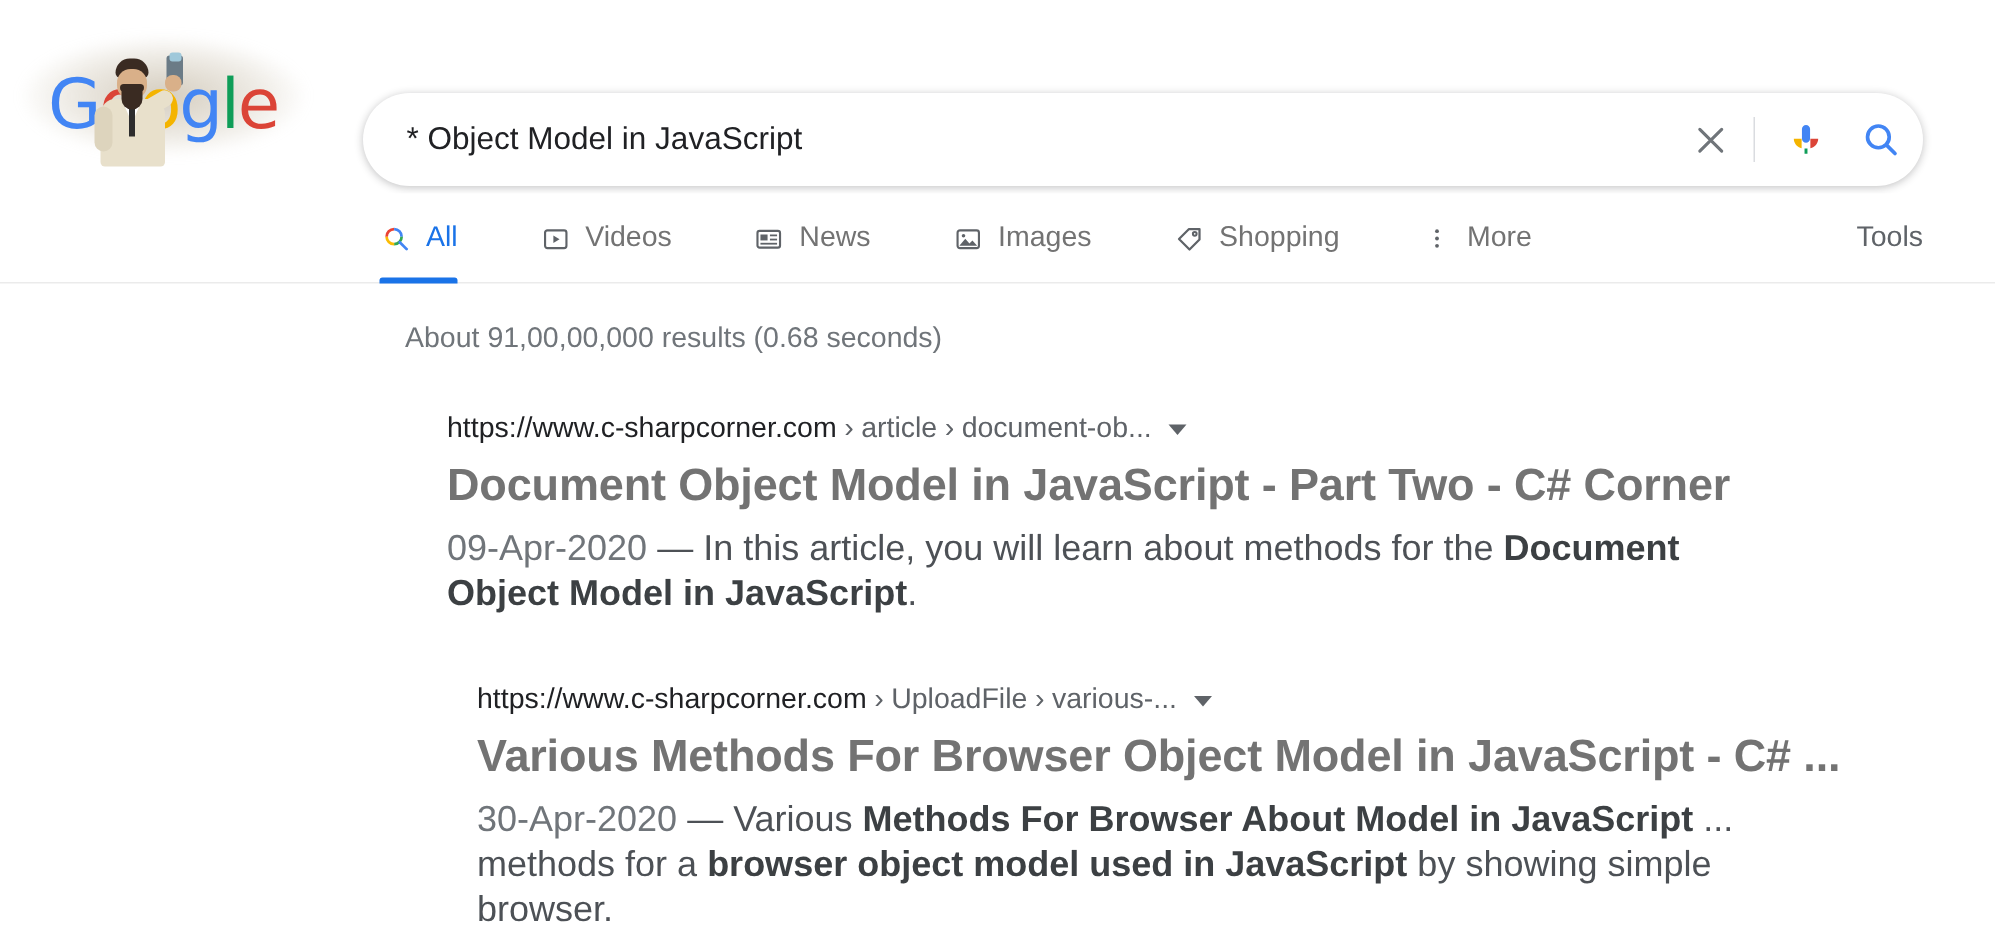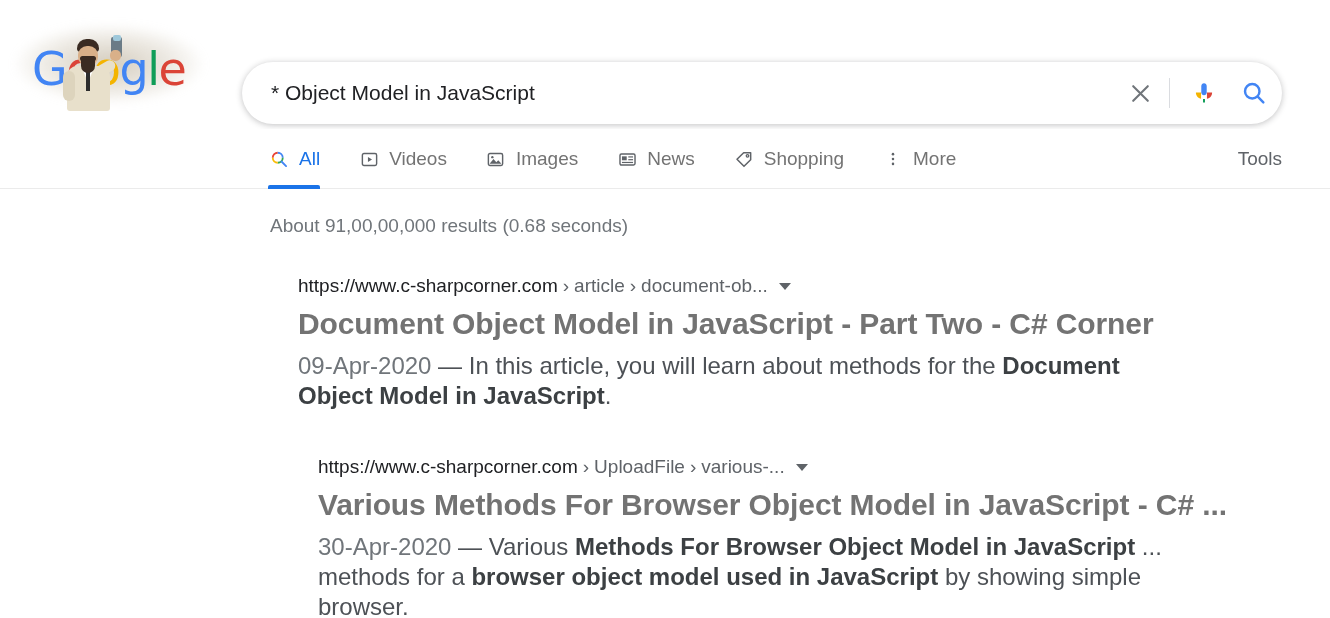--- a/index.html
+++ b/index.html
@@ -161,26 +161,27 @@
   
   .navbar {
     position: relative;
     width: 1330px;
     height: 60px;
     border-bottom: 1px solid #ebebeb;
     background: #fff;
   }
   .nav-inner {
     position: absolute;
-    left: 268px;
+    left: 253px;
     top: 0;
     right: 0;
     height: 60px;
     display: flex;
     align-items: flex-start;
+    gap: 16px;
   }
   .tab {
     display: flex;
     align-items: center;
     height: 60px;
     margin-right: 38px;
     cursor: pointer;
     position: relative;
     color: #737373;
     font-size: 19px;
@@ -349,39 +350,39 @@
           <rect x="3" y="4.5" width="18" height="15" rx="2" fill="none" stroke="#5f6368" stroke-width="1.8"></rect>
           <path d="M10 8.8 L15.2 12 L10 15.2 Z" fill="#5f6368"></path>
         </svg>
       </span>
       <span>Videos</span>
     </div>
 
     <div class="tab">
       <span class="tab-ico">
         <svg width="19" height="19" viewBox="0 0 24 24">
-          <rect x="3" y="4.5" width="18" height="15" rx="2" fill="none" stroke="#5f6368" stroke-width="1.8"></rect>
-          <circle cx="8" cy="9" r="1.5" fill="#5f6368"></circle>
-          <path d="M4.5 17.5 L9.5 11.5 L13 15.5 L15.5 13 L19.5 17.5 Z" fill="#5f6368"></path>
-        </svg>
-      </span>
-      <span>Images</span>
-    </div>
-
-    <div class="tab">
-      <span class="tab-ico">
-        <svg width="19" height="19" viewBox="0 0 24 24">
           <rect x="2.5" y="5" width="19" height="14" rx="1.8" fill="none" stroke="#5f6368" stroke-width="1.8"></rect>
           <rect x="5" y="8" width="6" height="5" fill="#5f6368"></rect>
           <rect x="13" y="8" width="6" height="1.5" fill="#5f6368"></rect>
           <rect x="13" y="11.5" width="6" height="1.5" fill="#5f6368"></rect>
           <rect x="5" y="15" width="14" height="1.5" fill="#5f6368"></rect>
         </svg>
       </span>
       <span>News</span>
+    </div>
+
+    <div class="tab">
+      <span class="tab-ico">
+        <svg width="19" height="19" viewBox="0 0 24 24">
+          <rect x="3" y="4.5" width="18" height="15" rx="2" fill="none" stroke="#5f6368" stroke-width="1.8"></rect>
+          <circle cx="8" cy="9" r="1.5" fill="#5f6368"></circle>
+          <path d="M4.5 17.5 L9.5 11.5 L13 15.5 L15.5 13 L19.5 17.5 Z" fill="#5f6368"></path>
+        </svg>
+      </span>
+      <span>Images</span>
     </div>
 
     <div class="tab">
       <span class="tab-ico">
         <svg width="20" height="20" viewBox="0 0 24 24">
           <path d="M3.6 12.4 L11.6 4.4 H20 V12.8 L12 20.8 Z" fill="none" stroke="#5f6368" stroke-width="1.8" stroke-linejoin="round"></path>
           <circle cx="16.2" cy="8.2" r="1.5" fill="none" stroke="#5f6368" stroke-width="1.6"></circle>
         </svg>
       </span>
       <span>Shopping</span>
@@ -427,17 +428,17 @@
     <div class="url-line">
       <span class="url-domain">https://www.c-sharpcorner.com</span>
       <span class="url-sep">›</span>
       <span class="url-crumb">UploadFile</span>
       <span class="url-sep">›</span>
       <span class="url-crumb">various-...</span>
       <span class="url-caret"></span>
     </div>
     <div class="result-title">Various Methods For Browser Object Model in JavaScript - C# ...</div>
     <div class="snippet">
-      <span class="date">30-Apr-2020</span><span><span> — Various </span><b>Methods For Browser Object Model in JavaScript</b><span> ... methods for a </span><b>browser object model used in JavaScript</b><span> by showing simple browser.</span></span>
+      <span class="date">30-Apr-2020</span><span><span> — Various </span><b>Methods For Browser About Model in JavaScript</b><span> ... methods for a </span><b>browser object model used in JavaScript</b><span> by showing simple browser.</span></span>
     </div>
   </div>
 
 </div>
 
 </body></html>

